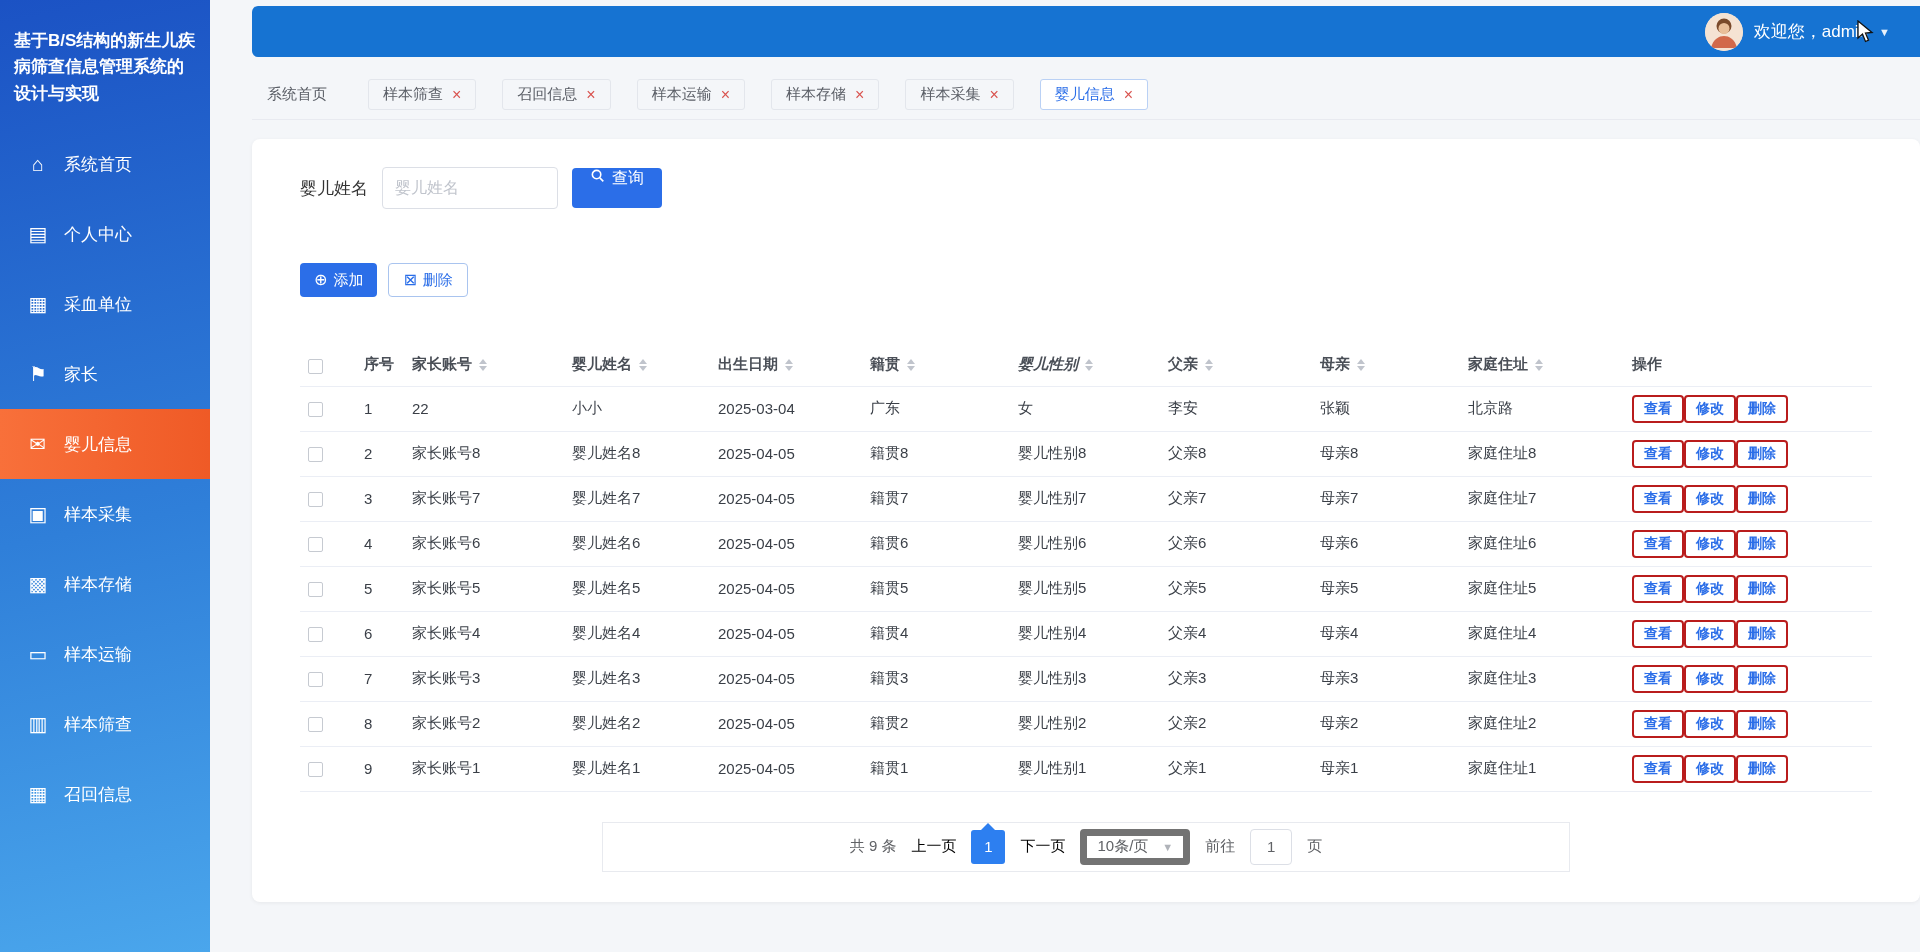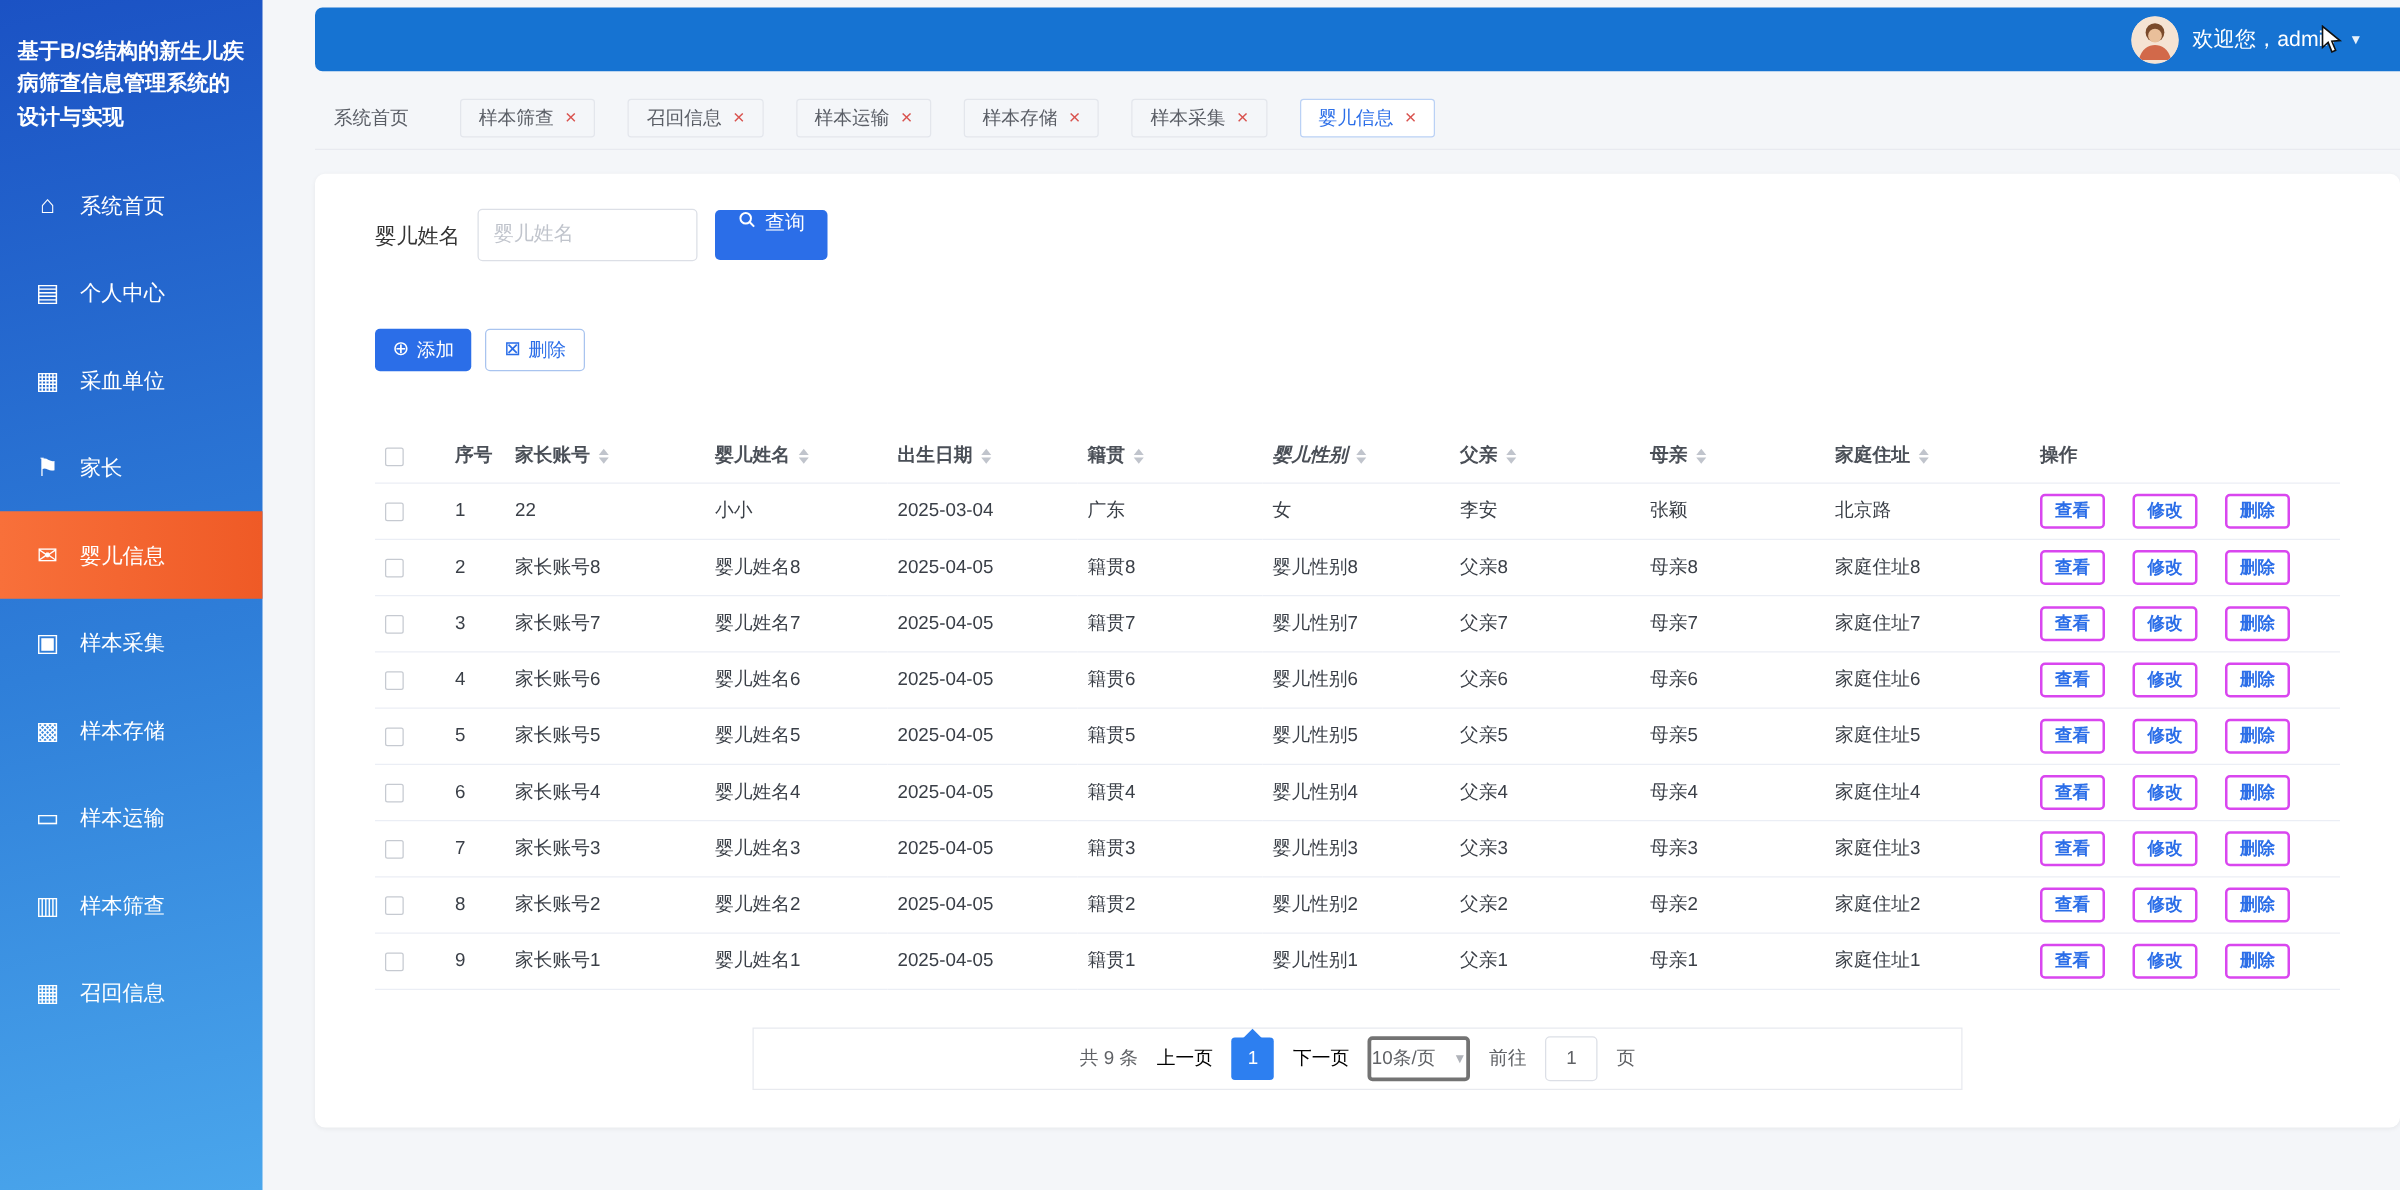--- a/index.html
+++ b/index.html
@@ -88,43 +88,43 @@
   }
   .checkbox {
     width:15px; height:15px; border:1px solid #c6cad1; border-radius:2px;
     display:inline-block; background:#fff; cursor:pointer; vertical-align:middle;
   }
   .sort { display:inline-flex; flex-direction:column; margin-left:7px; vertical-align:middle; }
   .sort i { display:block; width:0; height:0; border-left:4px solid transparent; border-right:4px solid transparent; }
   .sort .up { border-bottom:5px solid #c0c4cc; margin-bottom:2px; }
   .sort .down { border-top:5px solid #c0c4cc; }
   .act-btn {
-    height:28px; padding:0 10px; background:#fff; border:2px solid #d946ef; border-radius:4px;
-    color:#2b6ee8; font-size:14px; font-weight:bold; margin-right:22px; cursor:pointer;
+    height:28px; padding:0 10px; background:#fff; border:2px solid #b91c1c; border-radius:4px;
+    color:#2b6ee8; font-size:14px; font-weight:bold; margin-right:0; cursor:pointer;
     font-family:inherit;
   }
   
   .pager-box {
     width:968px; margin:30px auto 0; border:1px solid #e8eaef; height:50px;
     display:flex; align-items:center; justify-content:center; gap:15px;
     font-size:15px; color:#606266;
   }
   .pg-dim { color:#000000; cursor:pointer; }
   .pg-cur {
     position:relative; width:34px; height:34px; background:#2d7ff0; color:#fff;
     display:inline-flex; align-items:center; justify-content:center; border-radius:3px;
     cursor:pointer; font-size:15px;
   }
   .pg-cur::before {
     content:""; position:absolute; top:-7px; left:50%; transform:translateX(-50%);
     border-left:8px solid transparent; border-right:8px solid transparent;
     border-bottom:8px solid #2d7ff0;
   }
   .pg-size {
-    height:36px; border:3px solid #737373; border-radius:4px; padding:0 0;
+    height:36px; border:7px solid #737373; border-radius:4px; padding:0 10px;
     display:inline-flex; align-items:center; gap:14px; color:#606266; cursor:pointer; background:#fff;
   }
   .pg-size .caret-sm { color:#a8abb2; }
   .pg-goto {
     width:42px; height:36px; border:1px solid #dcdfe6; border-radius:4px;
     text-align:center; font-size:15px; color:#606266; outline:none; font-family:inherit;
   }
   .cursor { position:absolute; left:1857px; top:20px; z-index:99; pointer-events:none; }
 </style>
 </head>

